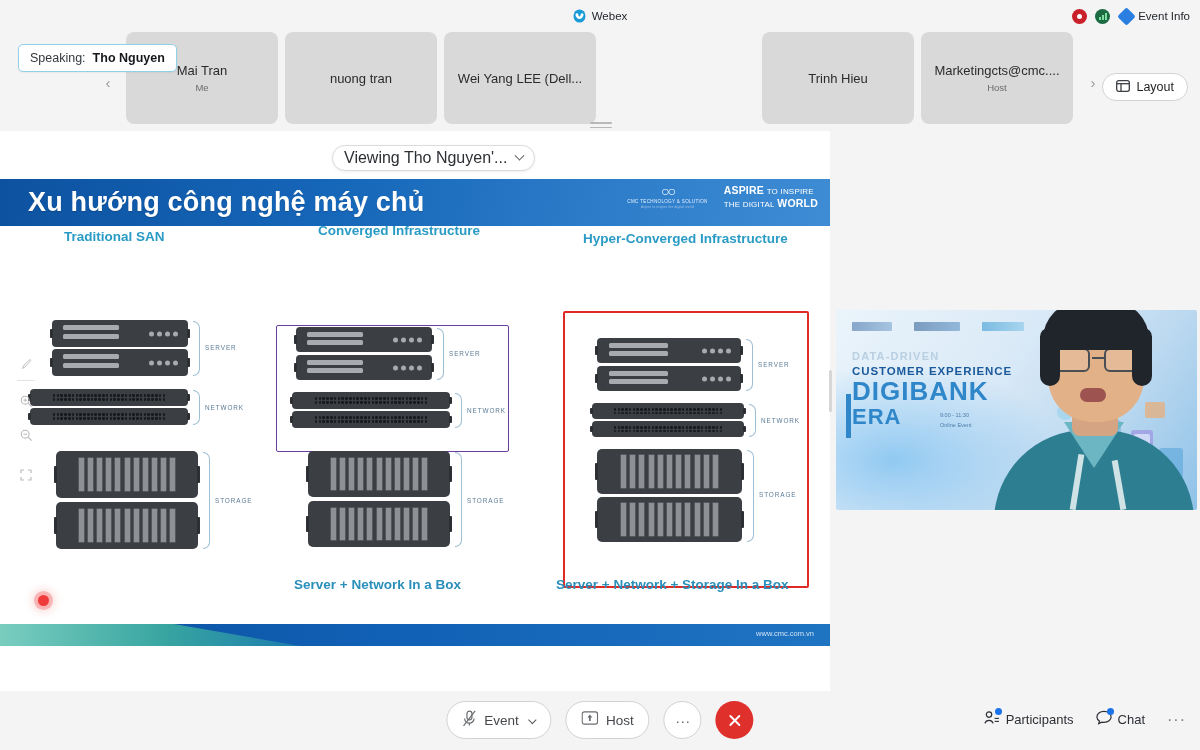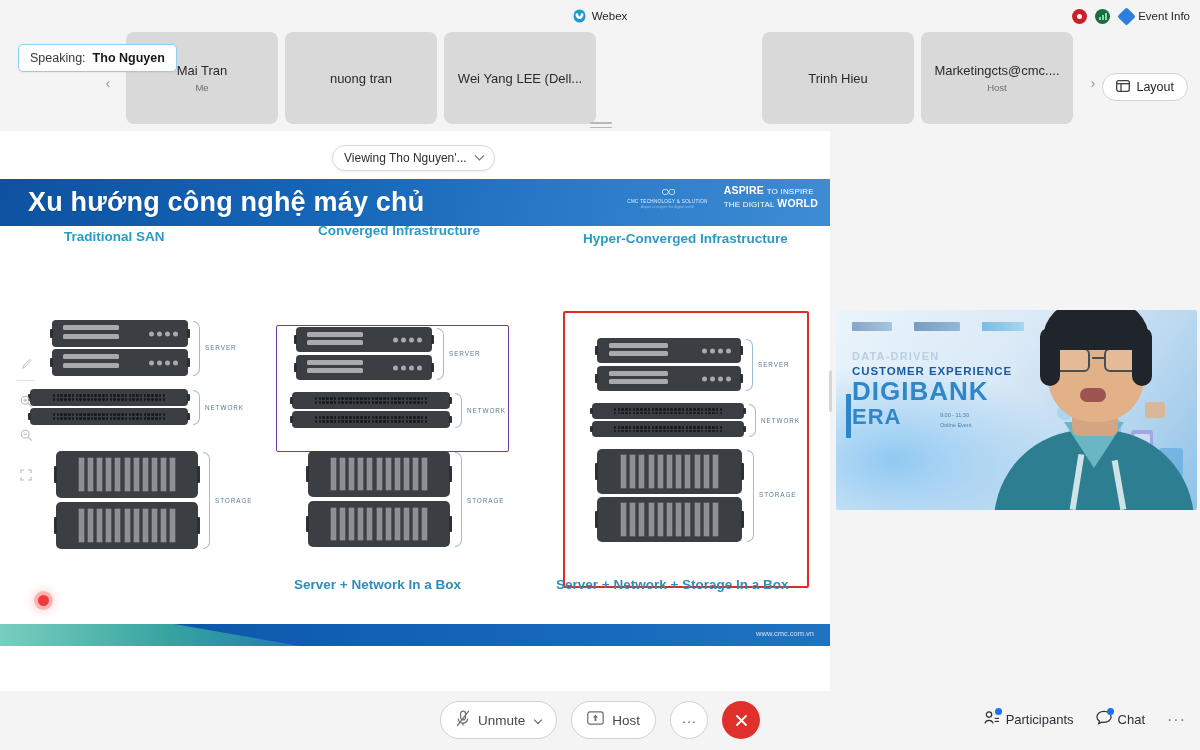--- a/index.html
+++ b/index.html
@@ -98,21 +98,21 @@
   .stage {
     position: absolute; top: 131px; left: 0; width: 830px; height: 560px;
     background: #fff;
   }
   .viewing-pill {
     position: absolute; top: 14px; left: 332px;
     background: #fff; border: 1px solid #dbdbdb; border-radius: 16px;
     height: 26px; padding: 0 11px; display: flex; align-items: center; gap: 9px;
     box-shadow: 0 1px 3px rgba(0,0,0,0.07); z-index: 6; cursor: pointer;
   }
-  .viewing-label { font-size: 12px; color: #2c2f33; }
+  .viewing-label { font-size: 16px; color: #2c2f33; }
   .chev { width: 7px; height: 7px; border-right: 1.4px solid #5a5d61;
           border-bottom: 1.4px solid #5a5d61; transform: rotate(45deg) translate(-2px,-2px); }
 
   
   .ltools {
     position: absolute; left: 14px; top: 219px; width: 24px;
     display: flex; flex-direction: column; align-items: center; gap: 0;
     z-index: 7;
   }
   .ltool {
@@ -1158,21 +1158,21 @@
     <div class="ctr-controls">
       <div class="pill">
         <span>
           <svg width="14" height="17" viewBox="0 0 14 17">
             <rect x="4.6" y="1.2" width="5" height="8.6" rx="2.5" fill="none" stroke="#6a6d71" stroke-width="1.2"></rect>
             <path d="M2.3 8.4 a4.7 4.7 0 0 0 9.4 0" fill="none" stroke="#6a6d71" stroke-width="1.2"></path>
             <line x1="7" y1="13.1" x2="7" y2="15.6" stroke="#6a6d71" stroke-width="1.2"></line>
             <line x1="1.2" y1="15.8" x2="12.8" y2="0.9" stroke="#6a6d71" stroke-width="1.2"></line>
           </svg>
         </span>
-        <span class="pill-label">Unmute</span>
+        <span class="pill-label">Event</span>
         <span class="chev-sm"></span>
       </div>
 
       <div class="pill">
         <span>
           <svg width="17" height="14" viewBox="0 0 17 14">
             <rect x="0.8" y="0.8" width="15.4" height="12.4" rx="2.2" fill="none" stroke="#6a6d71" stroke-width="1.2"></rect>
             <path d="M8.5 3.6 L11 6.6 H9.4 V10 H7.6 V6.6 H6 Z" fill="#6a6d71"></path>
           </svg>
         </span>

